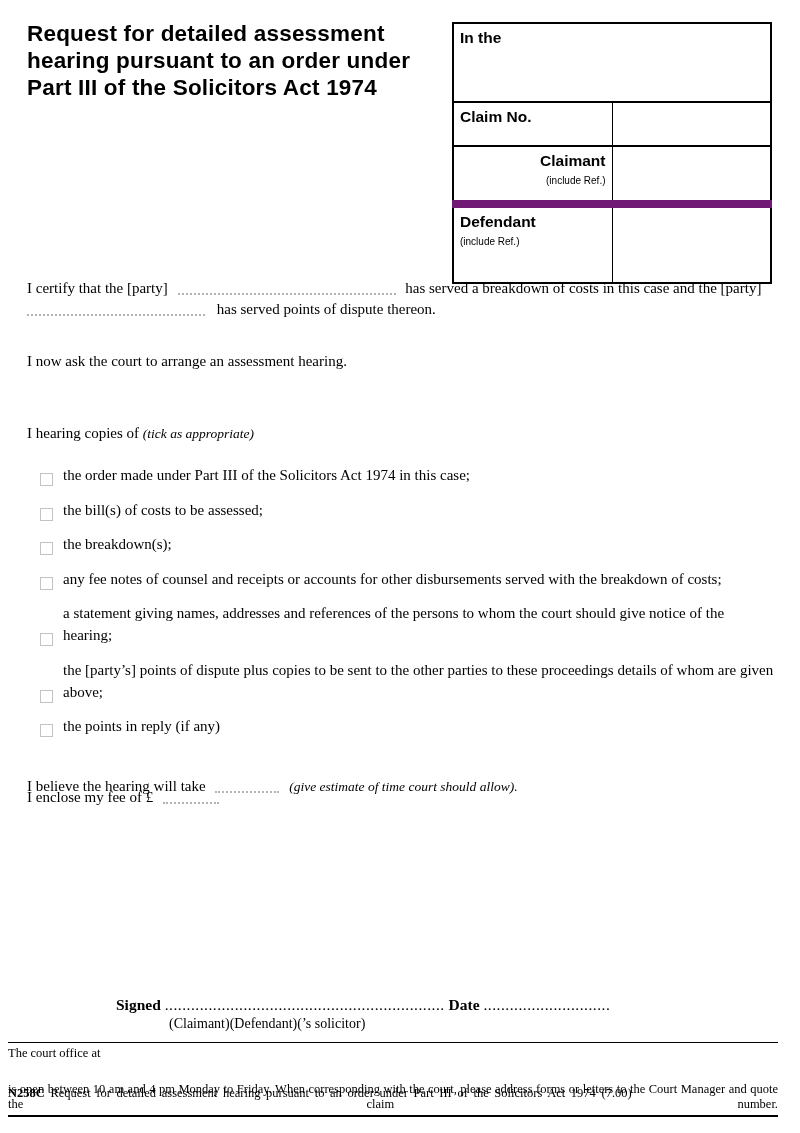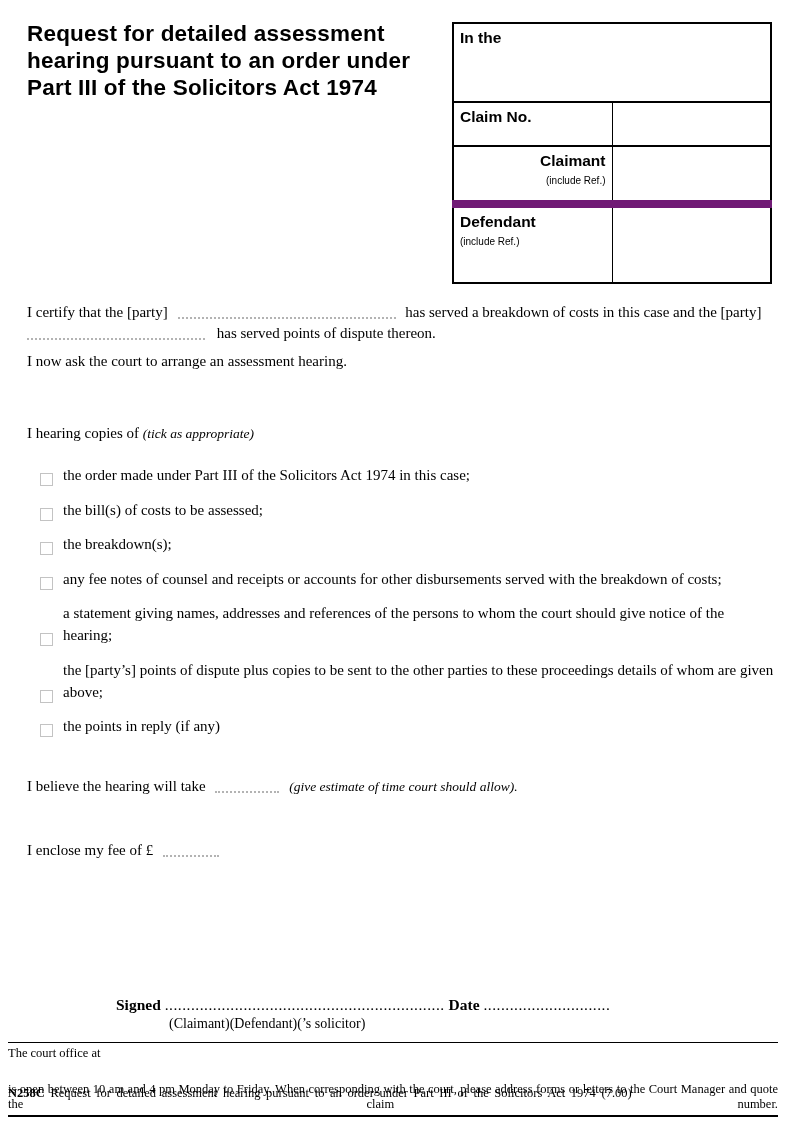--- a/index.html
+++ b/index.html
@@ -84,21 +84,21 @@
   <tr class="r-defendant">
     <td class="lbl">
       <span>Defendant</span><br>
       <span class="ref">(include Ref.)</span>
     </td>
     <td></td>
   </tr>
 </tbody>
   </table>
 
-<div class="para" style="top:302px;">
+<div class="para" style="top:278px;">
   <div>
     <span>I certify that the [party]</span>
     <span class="fill" style="width:218px; margin:0 6px;"></span>
     <span>has served a breakdown of costs in this case and the [party]</span>
   </div>
   <div>
     <span class="fill" style="width:178px; margin-right:8px;"></span>
     <span>has served points of dispute thereon.</span>
   </div>
 </div>
@@ -140,21 +140,21 @@
     <span class="check-label">the points in reply (if any)</span>
   </div>
 </div>
 
 <div class="para" style="top:776px;">
   <span>I believe the hearing will take</span>
   <span class="fill" style="width:64px; margin:0 6px;"></span>
   <span class="italic-hint">(give estimate of time court should allow).</span>
 </div>
 
-<div class="para" style="top:840px;">
+<div class="para" style="top:787px;">
   <span>I enclose my fee of £</span>
   <span class="fill" style="width:56px; margin-left:6px;"></span>
 </div>
 
 <div class="signed-row">
   <div>
     <b>Signed</b>
     <span class="signed-dots">................................................................</span>
     <b>Date</b>
     <span class="signed-dots">.............................</span>

